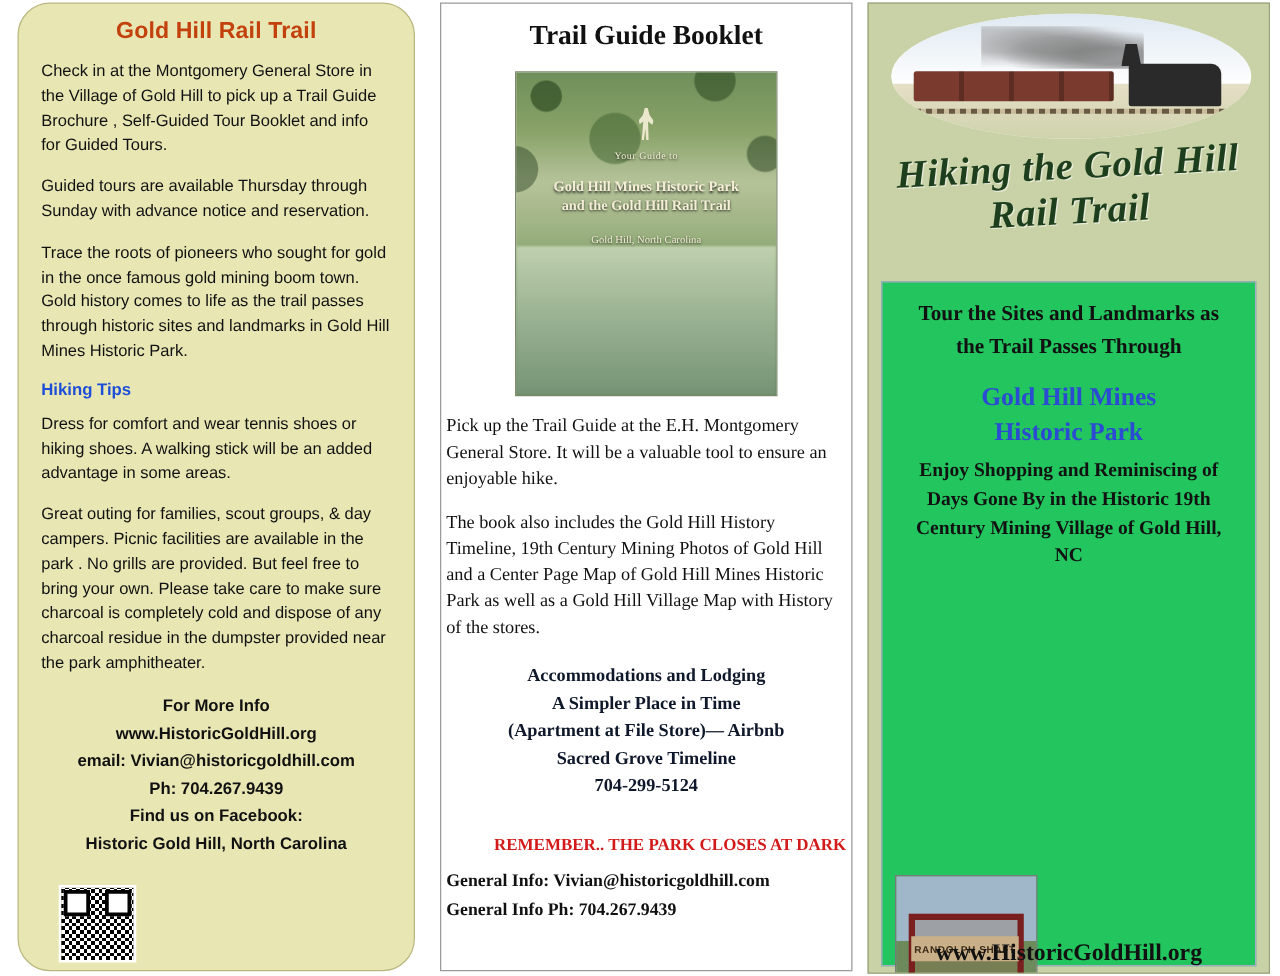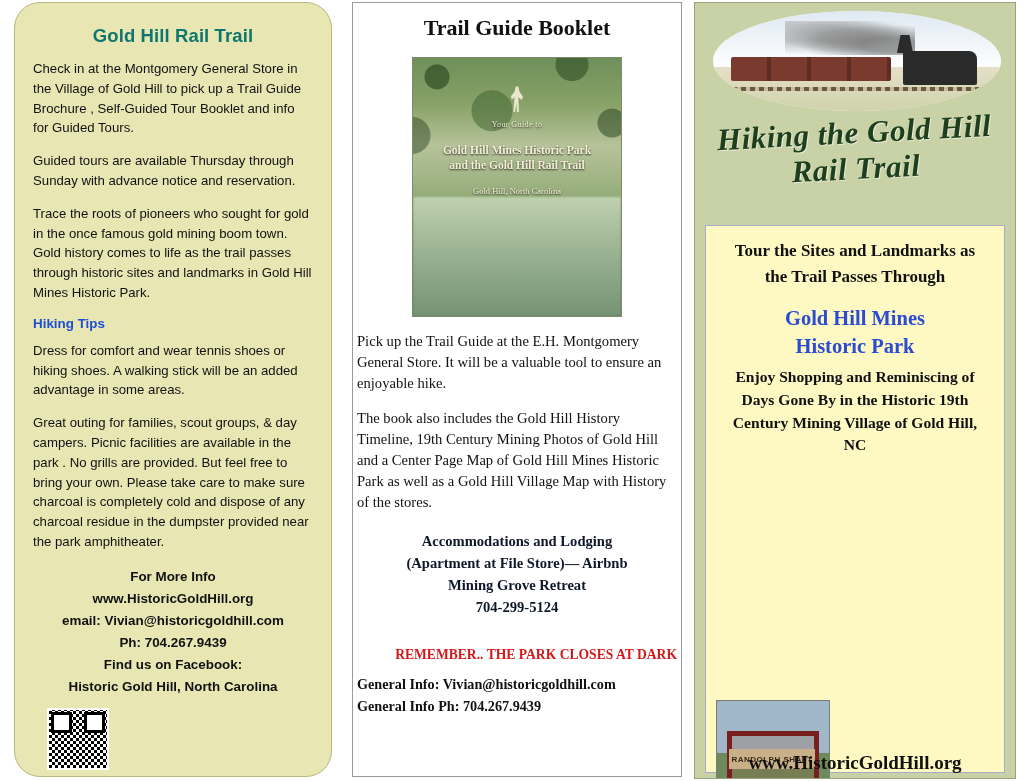--- a/index.html
+++ b/index.html
@@ -31,22 +31,22 @@
     background: #e8e7b4;
     border: 1px solid #b9b77f;
     border-radius: 26px;
     box-sizing: border-box;
     padding: 10px 18px 8px 18px;
   }
   .p1-title {
     text-align: center;
     font-weight: bold;
     font-size: 18.5px;
-    color: #0f766e;
-    margin: 12px 0 12px 0;
+    color: #c2410c;
+    margin: 0 0 12px 0;
     letter-spacing: .1px;
   }
   .p1-para {
     font-size: 13.2px;
     line-height: 1.5;
     color: #111;
     margin: 0 0 13px 0;
     text-align: left;
   }
   .p1-sub {
@@ -255,21 +255,21 @@
     font-size: 31px;
     color: #1d3f1d;
     text-shadow: 1px 1px 0 rgba(255,255,255,.55);
     letter-spacing: .5px;
     transform: rotate(-3deg);
   }
   .p3-box {
     position: absolute;
     left: 10px; top: 222px;
     width: 300px; height: 548px;
-    background: #fef9c3;
+    background: #22c55e;
     border: 1px solid #a9a9c8;
     box-sizing: border-box;
   }
   .p3-head {
     text-align: center;
     font-family: "Liberation Serif", serif;
     font-weight: bold;
     font-size: 17px;
     line-height: 1.5;
     color: #111;
@@ -366,22 +366,23 @@
         <div class="big">and the Gold Hill Rail Trail</div>
         <div class="loc">Gold Hill, North Carolina</div>
       </div>
     </div>
 
     <p class="p2-para">Pick up the Trail Guide at the E.H. Montgomery General Store. It will be a valuable tool to ensure an enjoyable hike.</p>
     <p class="p2-para">The book also includes the Gold Hill History Timeline, 19th Century Mining Photos of Gold Hill and a Center Page Map of Gold Hill Mines Historic Park as well as  a Gold Hill Village Map with History of the stores.</p>
 
     <div class="p2-center">
       <div>Accommodations and Lodging</div>
+      <div>A Simpler Place in Time</div>
       <div>(Apartment at File Store)—  Airbnb</div>
-      <div>Mining Grove Retreat</div>
+      <div>Sacred Grove Timeline</div>
       <div>704-299-5124</div>
     </div>
 
     <div class="p2-remember">REMEMBER.. THE PARK CLOSES AT DARK</div>
 
     <div class="p2-geninfo">
       <div>General Info: Vivian@historicgoldhill.com</div>
       <div>General Info Ph: 704.267.9439</div>
     </div>
   </section>

